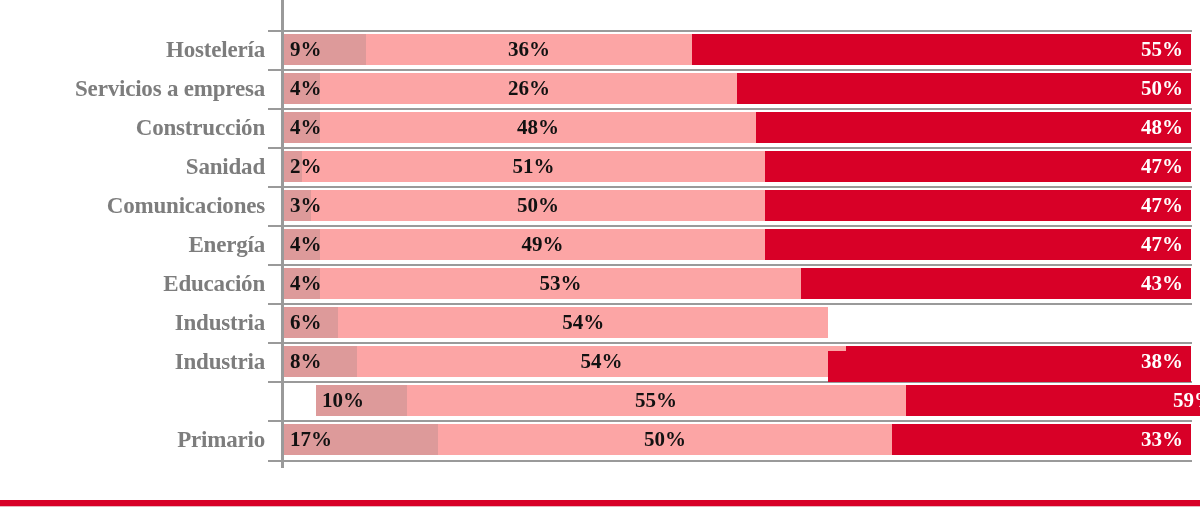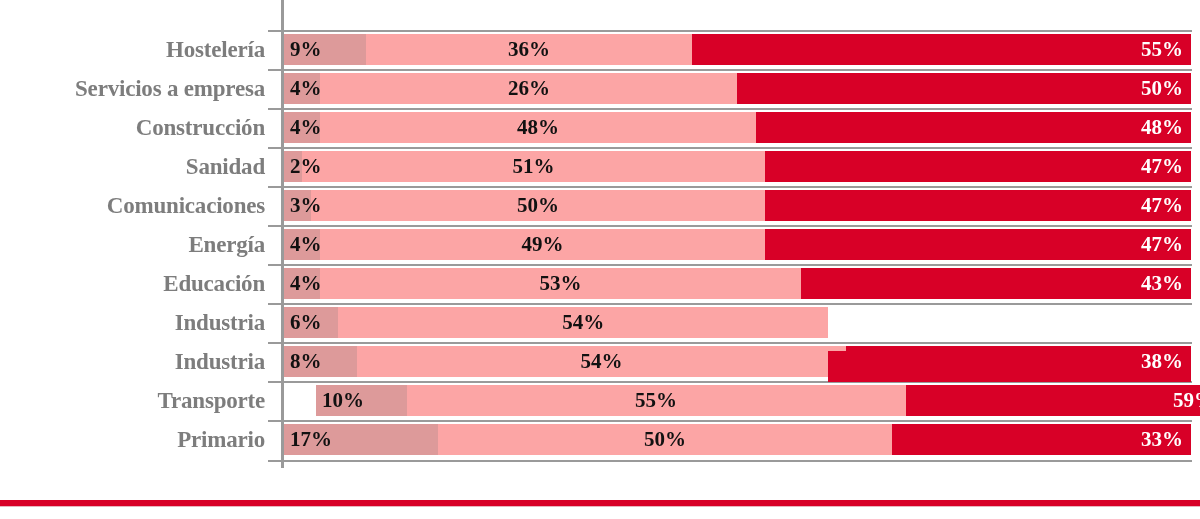--- a/index.html
+++ b/index.html
@@ -301,21 +301,20 @@
             <div class="seg seg-gray" style="width: 489.78px; flex: 0 0 489.78px;">
               <span class="seg-label">54%</span>
             </div>
             <div class="seg seg-red" style="width: 344.66px; flex: 0 0 344.66px;">
               <span class="seg-label">38%</span>
             </div>
           </div>
         </div>
         <div class="row">
           <div class="row-rule"></div>
-          <div class="cat-label">Transporte</div>
           <div class="bar-track">
             <div class="seg seg-pink" style="width: 90.7px; flex: 0 0 90.7px; margin-left: 32px;">
               <span class="seg-label">10%</span>
             </div>
             <div class="seg seg-gray" style="width: 498.85px; flex: 0 0 498.85px;">
               <span class="seg-label">55%</span>
             </div>
             <div class="seg seg-red" style="width: 317.45px; flex: 0 0 317.45px;">
               <span class="seg-label">59%</span>
             </div>

